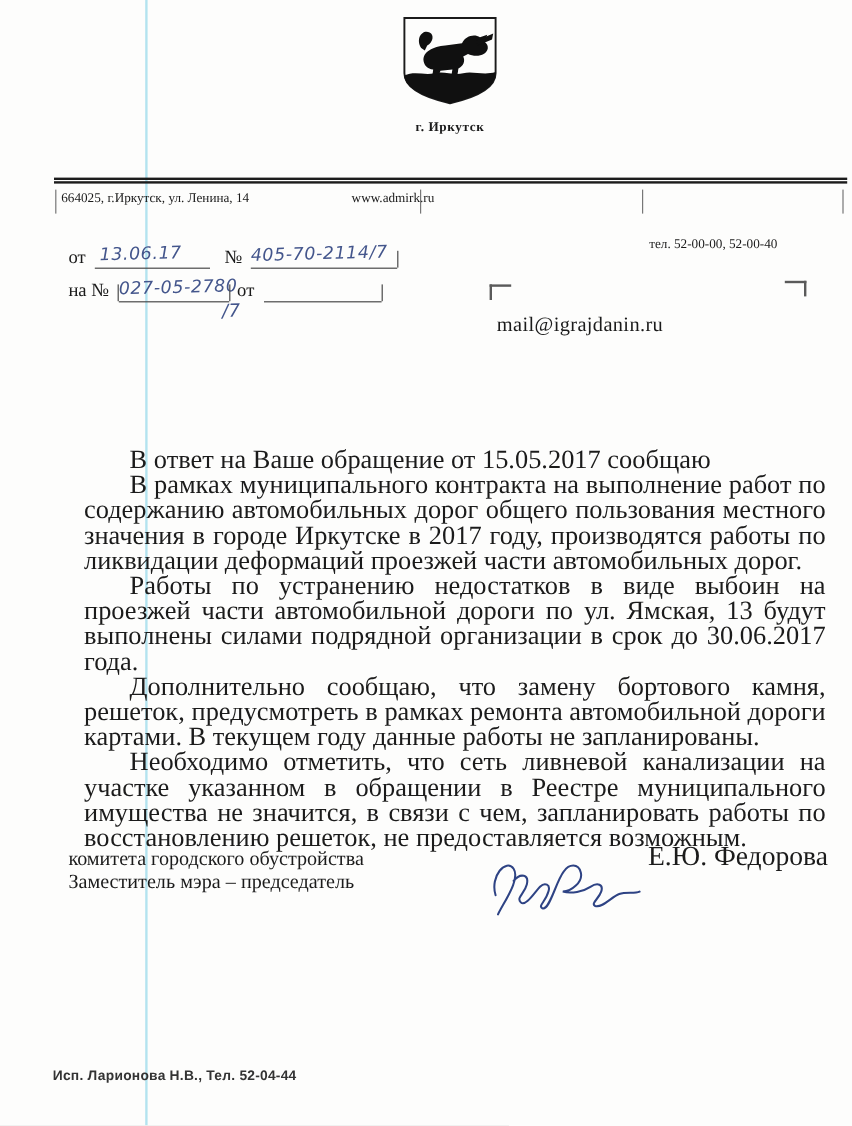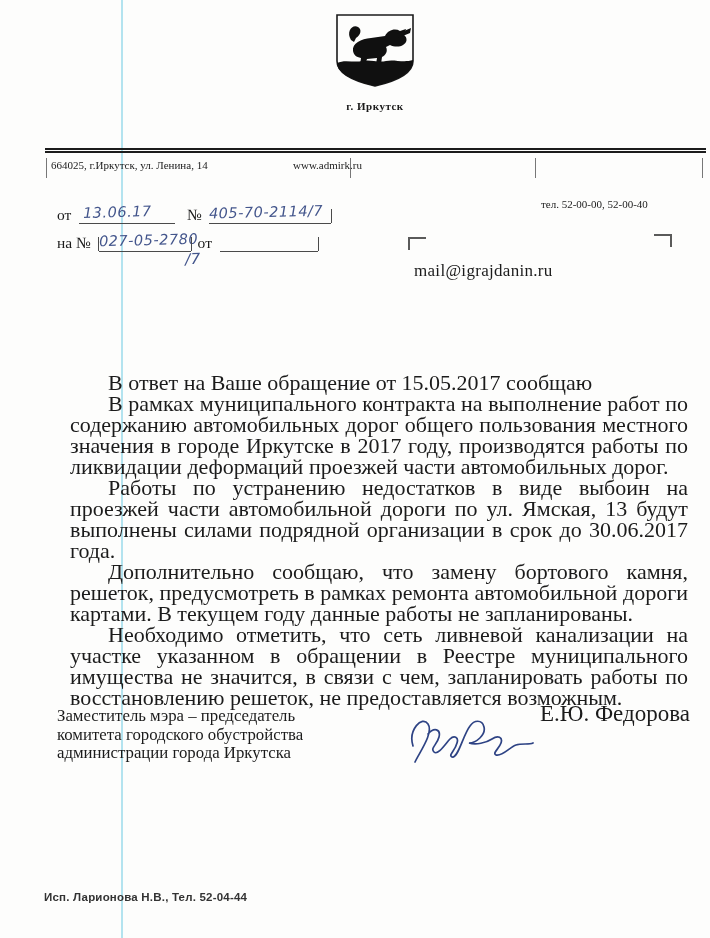--- a/index.html
+++ b/index.html
@@ -118,23 +118,22 @@
 
   <div class="body">
     <p>В ответ на Ваше обращение от 15.05.2017 сообщаю</p>
     <p>В рамках муниципального контракта на выполнение работ по содержанию автомобильных дорог общего пользования местного значения в городе Иркутске в 2017 году, производятся работы по ликвидации деформаций проезжей части автомобильных дорог.</p>
     <p>Работы по устранению недостатков в виде выбоин на проезжей части автомобильной дороги по ул. Ямская, 13 будут выполнены силами подрядной организации в срок до 30.06.2017 года.</p>
     <p>Дополнительно сообщаю, что замену бортового камня, решеток, предусмотреть в рамках ремонта автомобильной дороги картами. В текущем году данные работы не запланированы.</p>
     <p>Необходимо отметить, что сеть ливневой канализации на участке указанном в обращении в Реестре муниципального имущества не значится, в связи с чем, запланировать работы по восстановлению решеток, не предоставляется возможным.</p>
   </div>
 
   <div class="sign-block">
+    <div>комитета городского обустройства</div>
     <div>Заместитель мэра – председатель</div>
-    <div>комитета городского обустройства</div>
-    <div>администрации города Иркутска</div>
   </div>
 
   <div class="sign-svg">
     <svg width="145" height="75" viewBox="0 0 145 75">
       <path d="M20,48 C15,32 29,17 35,26 C41,35 26,55 22,64 M35,36 C41,29 48,31 46,39
                C44,47 37,50 41,54 C45,58 53,45 57,41 C61,37 66,39 64,45 C62,53 55,57 59,59
                C65,61 70,37 77,28 C81,22 89,21 91,29 C93,37 83,45 76,45 C83,47 93,45 99,41
                C105,37 110,39 108,45 C106,51 99,55 103,57 C109,59 117,49 123,47 C129,45 136,47 140,45" stroke="#2e4384" stroke-width="1.7" fill="none" stroke-linecap="round"></path>
     </svg>
   </div>

